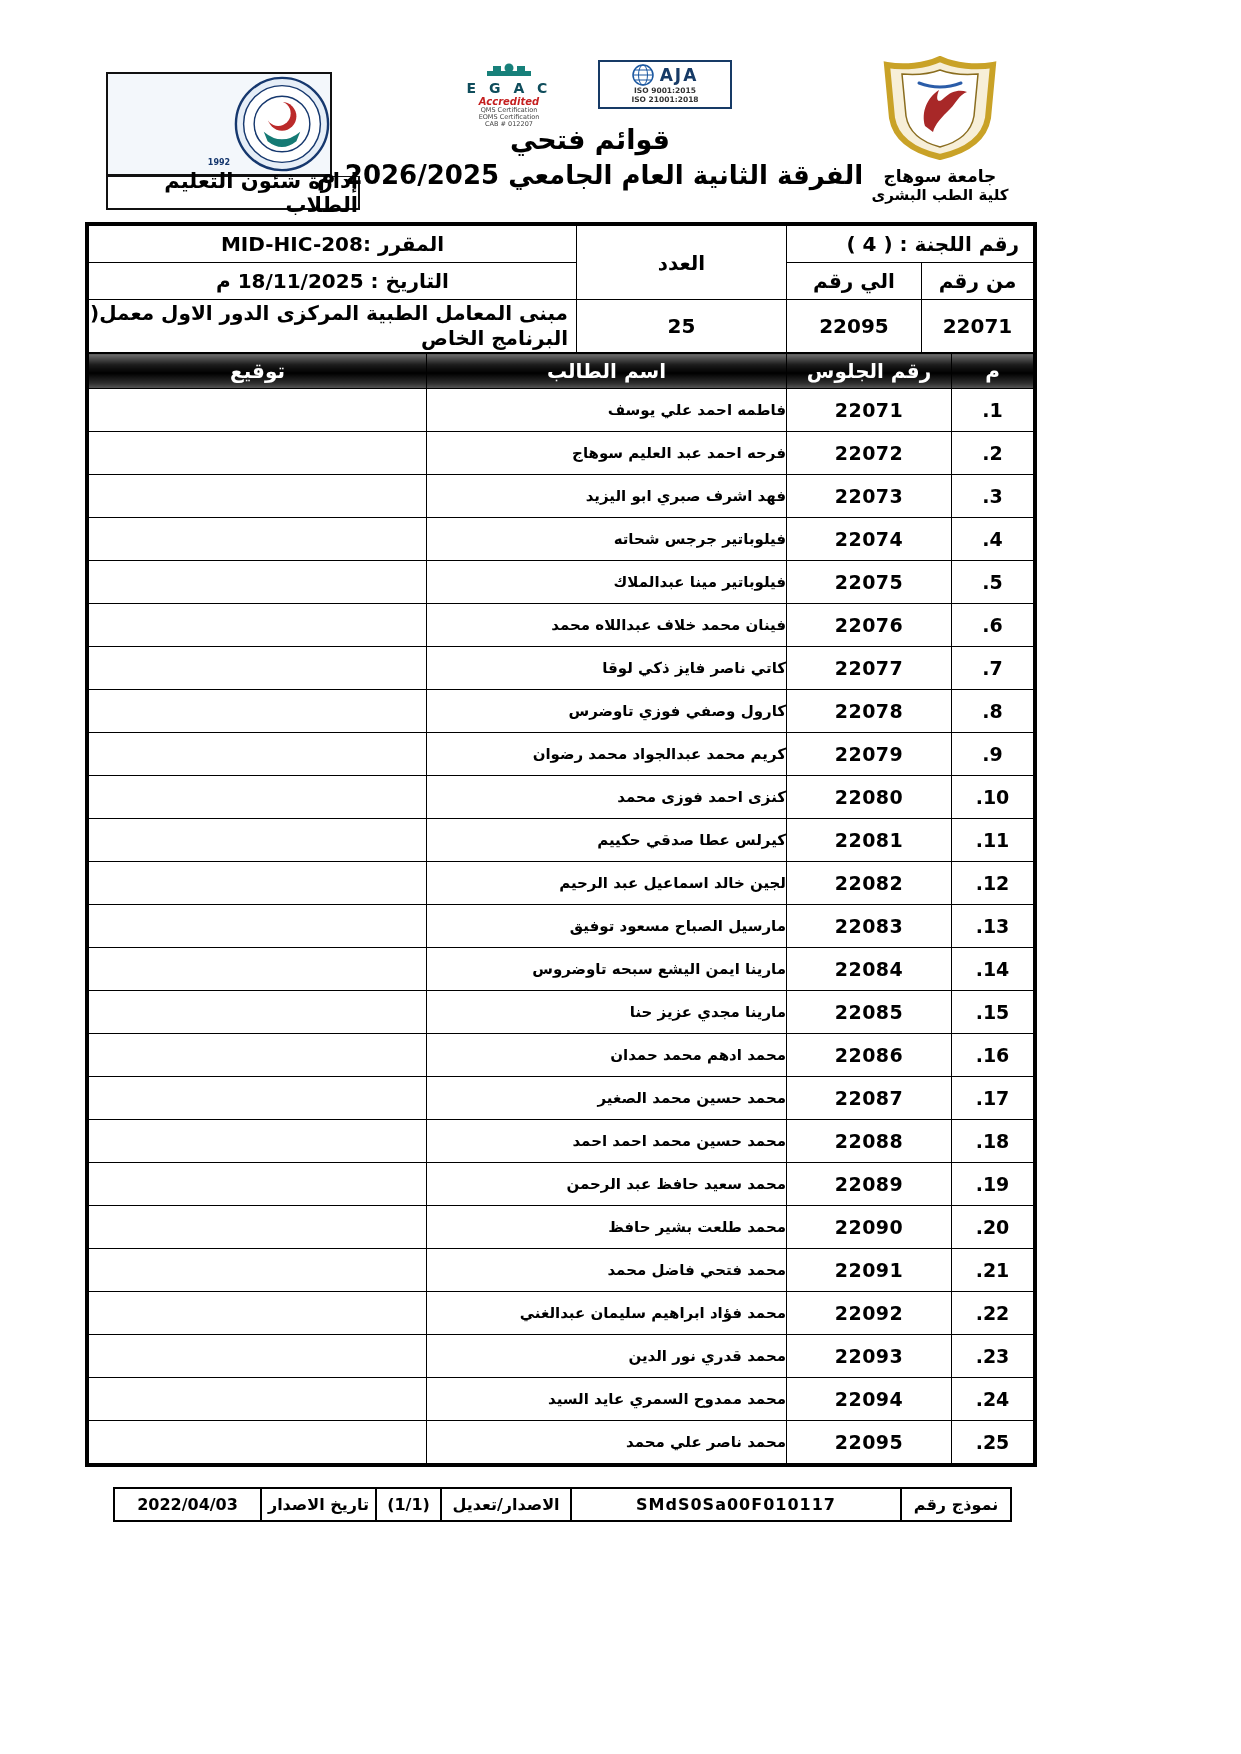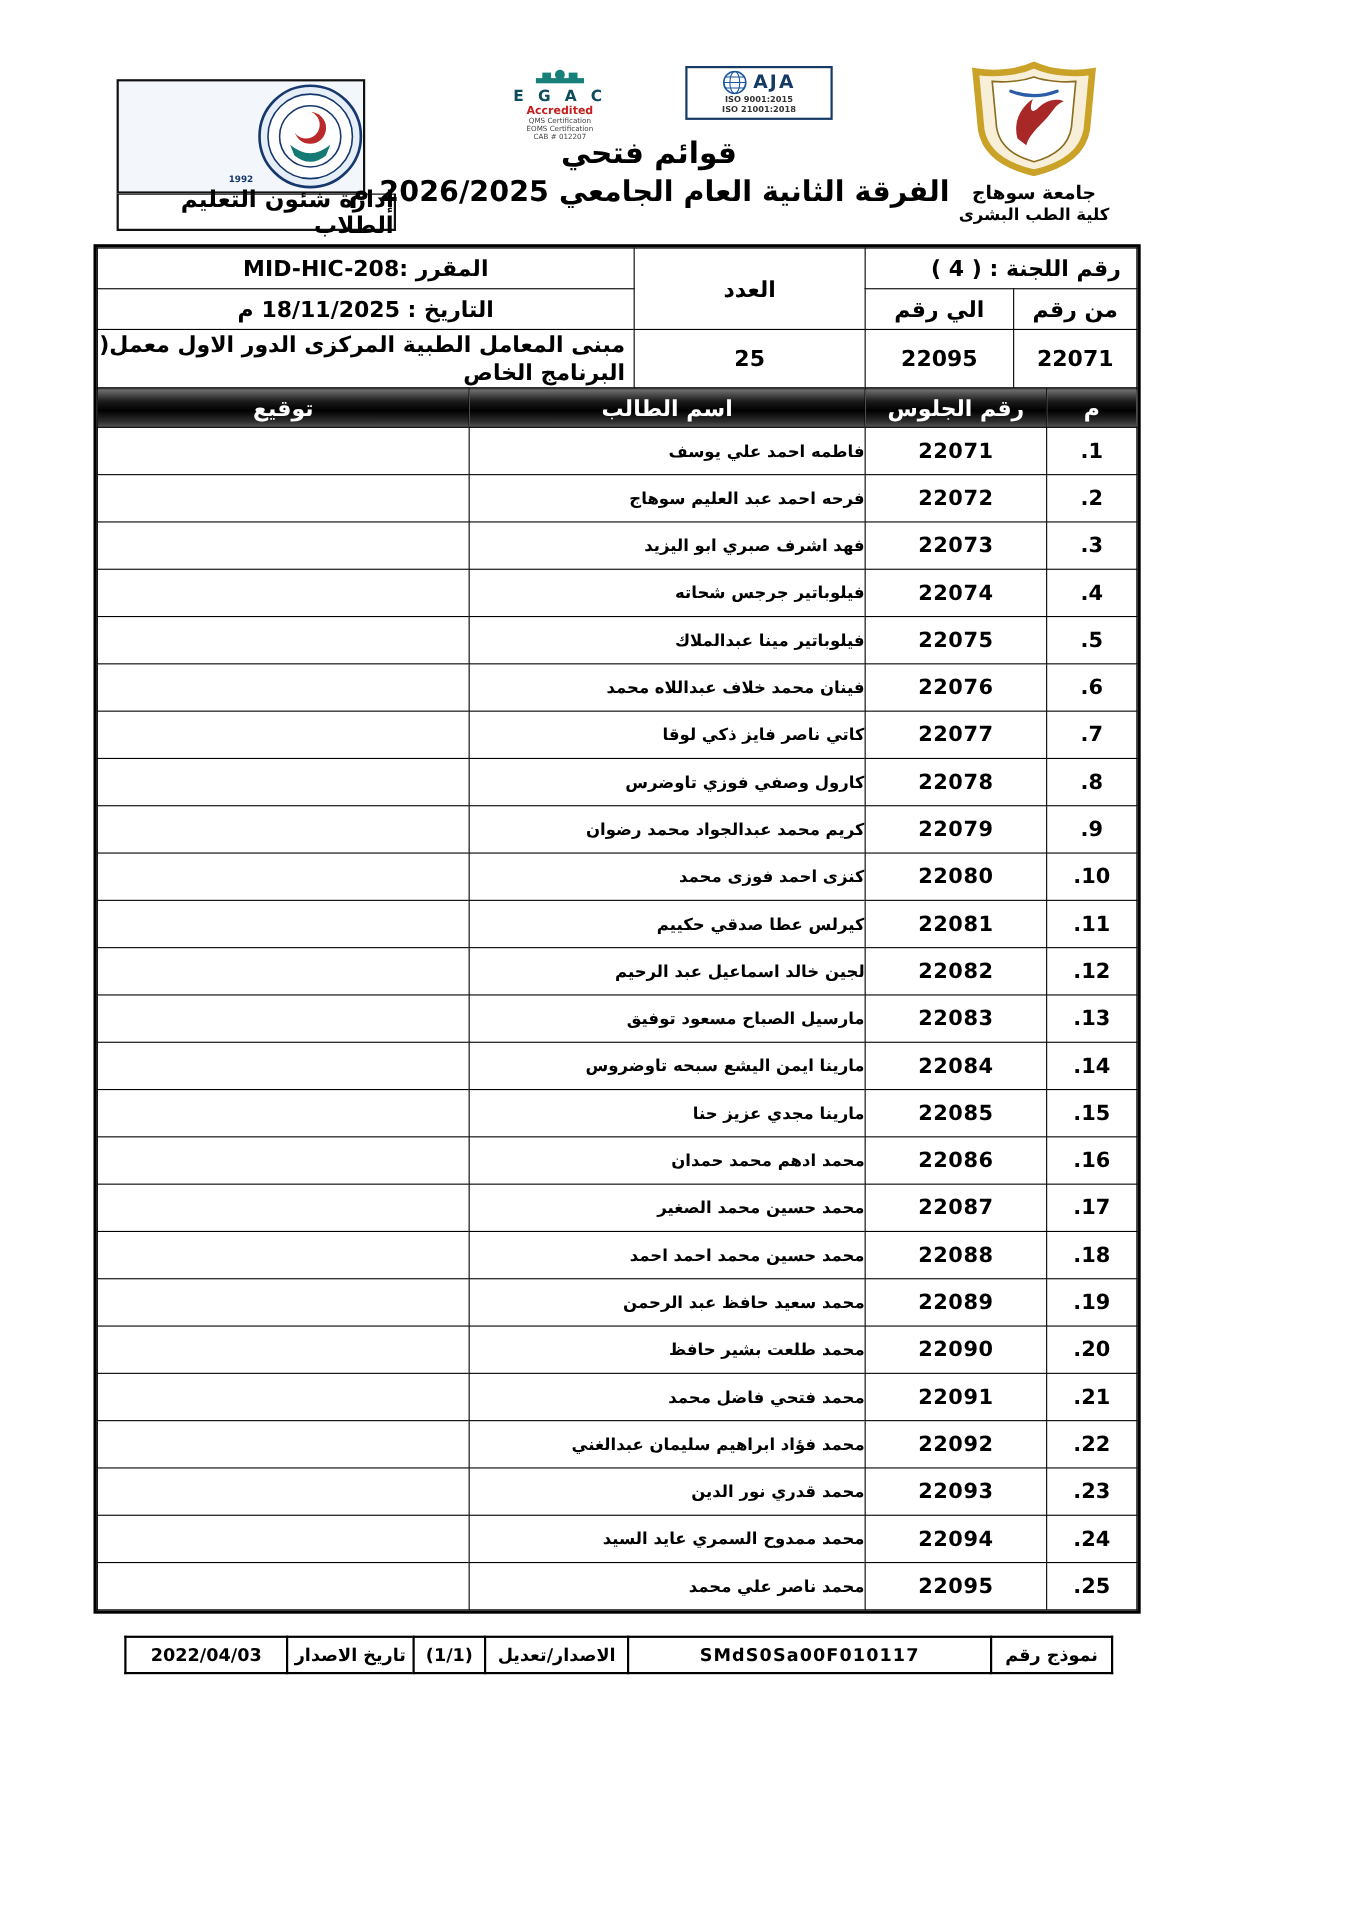--- a/index.html
+++ b/index.html
@@ -22,25 +22,25 @@
     font-size:8px; font-weight:bold; color:#16386e; }
   .admin-box {
     left:106px; top:176px; width:254px; height:34px;
     border:2.5px solid #111; border-top-width:1.5px; background:#fff;
     display:flex; align-items:center; justify-content:center;
     font-size:21px; font-weight:bold;
   }
 
   .egac { left:445px; top:62px; width:128px; text-align:center; direction:ltr; line-height:1.1; }
   .egac-acronym { font-size:14px; font-weight:bold; color:#0f4d5c; letter-spacing:4px; margin-top:1px; }
-  .egac-accredited { font-size:10px; font-weight:bold; color:#c51f1f; }
+  .egac-accredited { font-size:10px; font-weight:bold; font-style:italic; color:#c51f1f; }
   .egac-line { font-size:6.5px; color:#444; }
 
   .aja { left:598px; top:60px; width:134px; border:2px solid #163a66; background:#fff;
-    padding:2px 4px; text-align:center; direction:ltr;margin-left:25px; }
+    padding:2px 4px; text-align:center; direction:ltr; }
   .aja-top { display:flex; align-items:center; justify-content:center; gap:6px; }
   .aja-acronym { font-size:17px; font-weight:bold; color:#163a66; letter-spacing:2px; }
   .aja-line { font-size:7.5px; font-weight:bold; color:#333; line-height:1.25; }
 
   .doc-title { left:340px; top:124px; width:500px; text-align:center;
     font-size:27px; font-weight:bold; }
   .doc-subtitle { left:290px; top:160px; width:600px; text-align:center;
     font-size:26px; font-weight:bold; }
 
   .uni-block { left:820px; top:56px; width:240px; text-align:center; }

